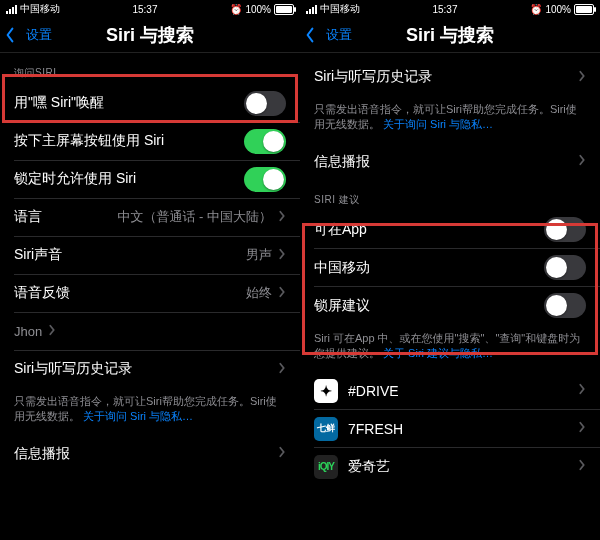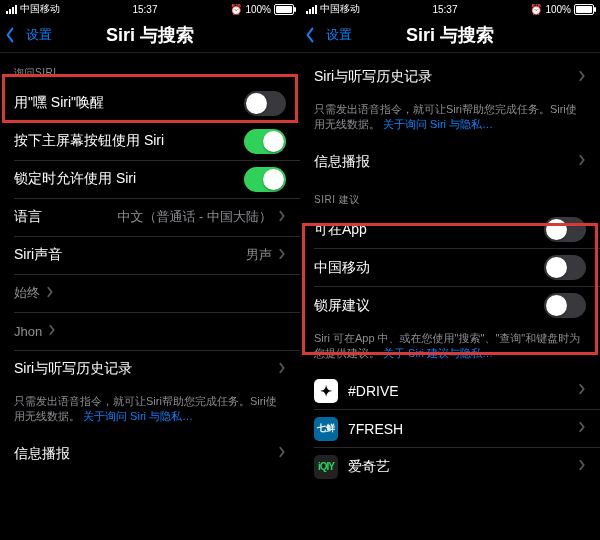--- a/index.html
+++ b/index.html
@@ -208,20 +208,21 @@
         </div>
         <div class="row">
           <div class="row-label">Siri声音</div>
           <div class="row-value">男声</div>
           <span class="chevron"><svg viewBox="0 0 8 14">
                 <path d="M2 2 L6 7 L2 12" stroke="#5a5a5e" stroke-width="2" fill="none" stroke-linecap="round"></path>
               </svg></span>
           <div class="sep"></div>
         </div>
         <div class="row">
+          <div class="row-label">语音反馈</div>
           <div class="row-value">始终</div>
           <span class="chevron"><svg viewBox="0 0 8 14">
                 <path d="M2 2 L6 7 L2 12" stroke="#5a5a5e" stroke-width="2" fill="none" stroke-linecap="round"></path>
               </svg></span>
           <div class="sep"></div>
         </div>
         <div class="row">
           <div class="row-value">Jhon</div>
           <span class="chevron"><svg viewBox="0 0 8 14">
                 <path d="M2 2 L6 7 L2 12" stroke="#5a5a5e" stroke-width="2" fill="none" stroke-linecap="round"></path>

